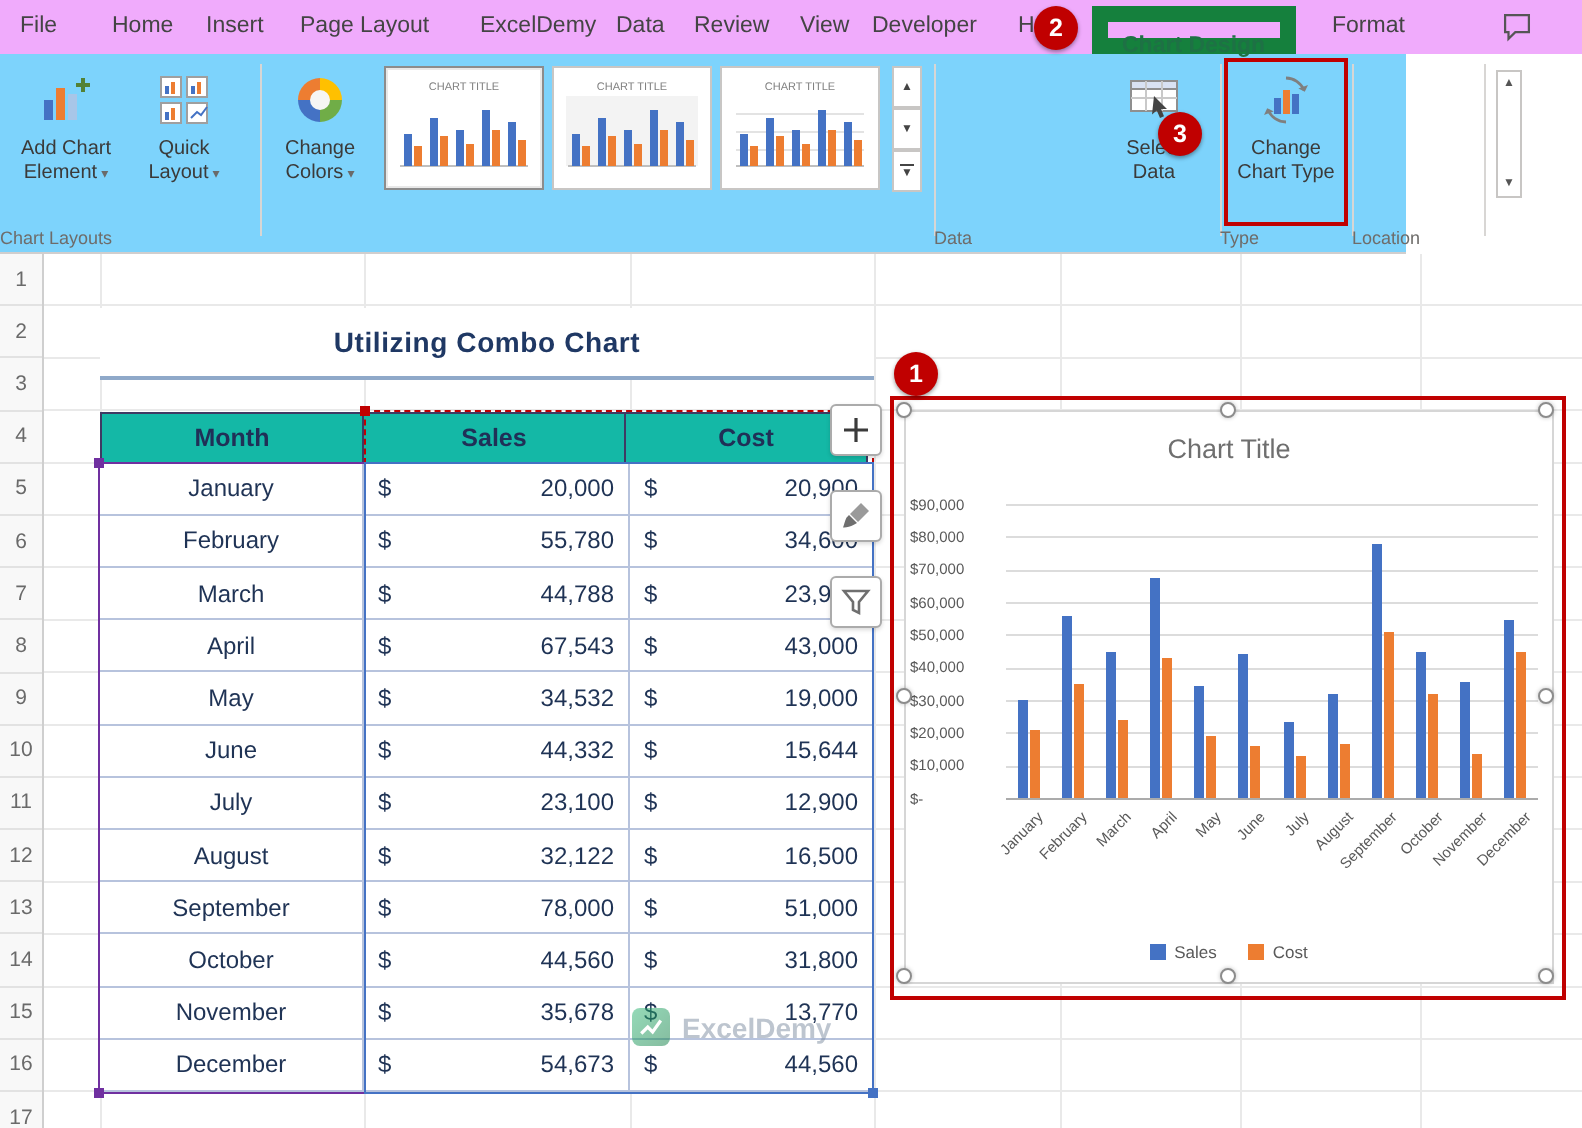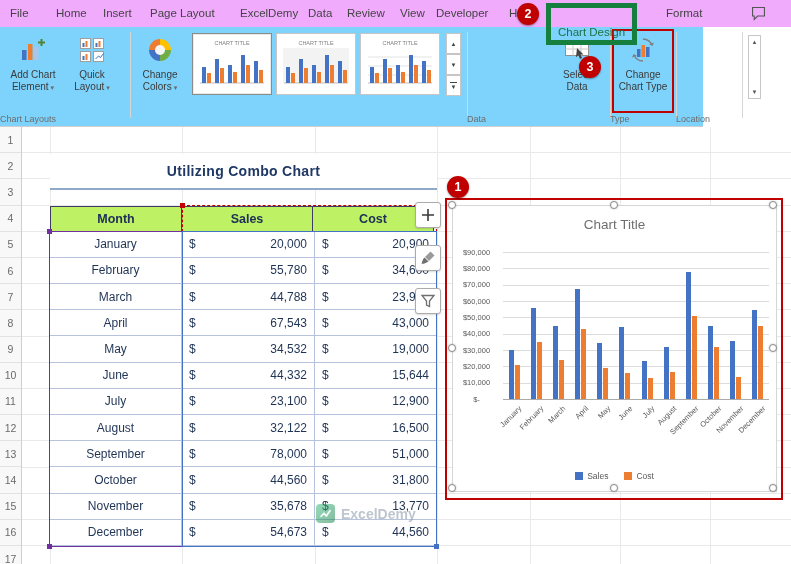--- a/index.html
+++ b/index.html
@@ -1,22 +1,22 @@
 <!DOCTYPE html>
 <html><head>
 <meta charset="utf-8">
 <style>
   *{box-sizing:border-box;margin:0;padding:0}
   html,body{width:791px;height:564px;overflow:hidden;background:#fff;
     font-family:"Liberation Sans",sans-serif;position:relative}
   
   .tabbar{position:absolute;left:0;top:0;width:791px;height:27px;background:#f0abfc;z-index:50}
   .tab{position:absolute;top:0;height:26px;line-height:26px;font-size:11.5px;color:#444;cursor:default;white-space:nowrap}
-  .tab-active{top:3px;height:21px;line-height:17px;border:5px solid #15803d;padding:16px 7px;
-    color:#1e7145;font-weight:400}
+  .tab-active{top:3px;height:21px;line-height:17px;border:8px solid #15803d;padding:4px 7px;
+    color:#1e7145;font-weight:700}
   
   .ribbon{position:absolute;left:0;top:27px;width:703px;height:100px;background:#7dd3fc;
     border-bottom:1px solid #d0cece;z-index:40}
   .sep{position:absolute;top:5px;height:86px;width:1px;background:#d8d6d4}
   .bigbtn{position:absolute;top:5px;height:80px;display:flex;flex-direction:column;align-items:center;cursor:pointer}
   .bicon{height:32px;display:flex;align-items:center;justify-content:center;margin-top:2px}
   .blbl{font-size:10px;line-height:11.5px;color:#3b3a39;text-align:center;margin-top:3px}
   .chev{font-size:7px;color:#6a6a6a;margin-left:2px}
   .glabel{position:absolute;top:87px;font-size:9px;color:#6e6c6a;}
   .thumb{position:absolute;top:6px;width:80px;height:62px;background:#fff;border:1px solid #c8c6c4;cursor:pointer;
@@ -41,41 +41,41 @@
   .vline{position:absolute;top:0;bottom:0;width:1px;background:#e9e9e9}
   .rowheader{position:absolute;left:0;top:127px;width:22px;height:437px;background:#f8f8f8;
     border-right:1px solid #cfcfcf;overflow:hidden;z-index:5}
   .rownum{height:26.2px;display:flex;align-items:center;justify-content:center;
     font-size:10.5px;color:#6a6a6a;border-bottom:1px solid #e2e2e2;cursor:pointer}
   .titleblock{position:absolute;left:50px;top:154px;width:387px;height:36px;background:#fff;
     border-bottom:2px solid #8fa9c9;text-align:center;line-height:34px;z-index:8}
   .titleblock span{font-size:14px;font-weight:bold;color:#1f3864;letter-spacing:.3px}
   .xtable{position:absolute;left:50px;top:205.5px;width:387px;height:341px;z-index:10;background:#fff}
   .thead{display:flex;height:26.2px}
-  .hcell{background:#bef264;border:1.5px solid #3f3a63;margin-right:-1.5px;color:#203057;
+  .hcell{background:#14b8a6;border:1.5px solid #3f3a63;margin-right:-1.5px;color:#203057;
     font-weight:bold;font-size:12.5px;display:flex;align-items:center;justify-content:center;cursor:cell}
   .trow{display:flex;height:26.2px}
   .cell{border-right:1px solid #b7c3dd;border-bottom:1px solid #b7c3dd;font-size:12px;color:#1f3355;
     display:flex;align-items:center;background:#fff;cursor:cell}
   .c-month{width:132px;justify-content:center}
   .c-money{width:133px;justify-content:space-between;padding:0 7px}
   .c-money.last{width:122px}
   .selbox{position:absolute;z-index:14;pointer-events:none}
   .seldot{position:absolute;width:5px;height:5px;z-index:15;pointer-events:none}
   .qbtn{position:absolute;width:26px;height:26px;background:#fff;border:1px solid #ababab;border-radius:3px;
     box-shadow:0 1px 2px rgba(0,0,0,.15);display:flex;align-items:center;justify-content:center;cursor:pointer;z-index:45}
   
   .chartframe{position:absolute;left:452px;top:205px;width:325px;height:287px;background:#fff;
     border:1px solid #d6d6d6;z-index:20;overflow:hidden;cursor:move}
   .charttitle{position:absolute;top:11px;left:0;width:100%;text-align:center;
     font-size:13.5px;color:#6f6f6f}
   #chart-plot{position:absolute;inset:0}
   .gridline{position:absolute;height:1px;background:#dcdcdc}
   .axisline{position:absolute;height:1px;background:#ababab}
-  .ylabel{position:absolute;left:2px;width:43px;text-align:center;font-size:7.5px;color:#595959}
+  .ylabel{position:absolute;left:2px;width:43px;text-align:left;font-size:7.5px;color:#595959}
   .bar{position:absolute;width:5px}
   .xlabel{position:absolute;width:60px;text-align:right;font-size:7.5px;color:#595959;
     transform:rotate(-45deg);transform-origin:100% 0;white-space:nowrap}
   .legend{position:absolute;bottom:10px;left:0;width:100%;display:flex;justify-content:center;gap:16px}
   .litem{display:flex;align-items:center;gap:4px;font-size:8.5px;color:#595959;cursor:pointer}
   .lswatch{width:8px;height:8px;display:inline-block}
   .handle{position:absolute;width:8px;height:8px;border-radius:50%;background:#fff;border:1px solid #8c8c8c;
     z-index:22;box-shadow:0 0 2px rgba(0,0,0,.25);cursor:nwse-resize}
   
   .watermark{position:absolute;left:316px;top:504px;display:flex;align-items:center;gap:6px;

